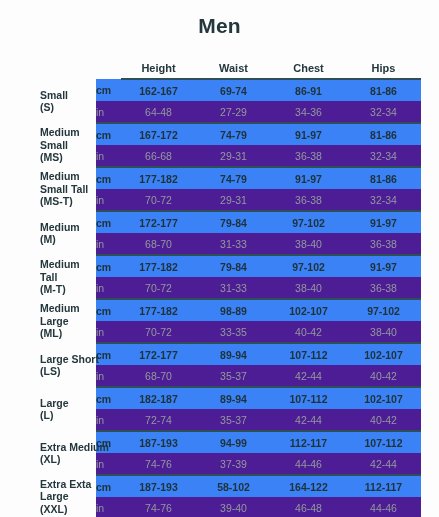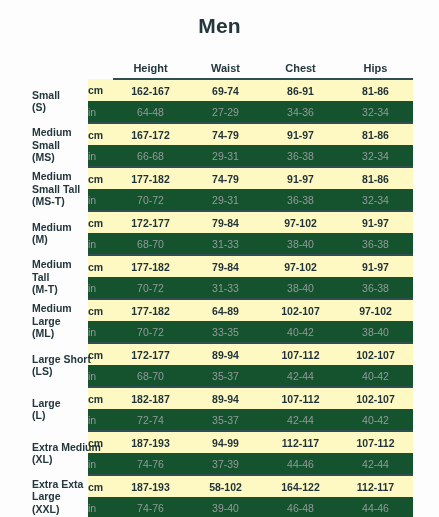--- a/index.html
+++ b/index.html
@@ -30,21 +30,21 @@
     letter-spacing: 0.2px;
     padding-top: 14px;
     padding-bottom: 2px;
     margin: 0;
   }
 
   table.size-table {
     border-collapse: collapse;
     table-layout: fixed;
     width: 381px;
-    margin-left: 32px;
+    margin-left: 40px;
     margin-top: 6px;
   }
 
   table.size-table col.col-label  { width: 56px; }
   table.size-table col.col-unit   { width: 25px; }
   table.size-table col.col-meas   { width: 75px; }
 
   
   thead th {
     padding: 0;
@@ -91,27 +91,27 @@
     padding-left: 8px;
     font-size: 10.5px;
   }
   td.value {
     text-align: center;
     font-size: 10.5px;
   }
 
   tr.cm-row td.unit,
   tr.cm-row td.value {
-    background: #fef9c3;
+    background: #3b82f6;
     font-weight: 700;
     color: #1f3238;
   }
   tr.in-row td.unit,
   tr.in-row td.value {
-    background: #14532d;
+    background: #4c1d95;
     font-weight: 400;
     color: #949a9c;
   }
 
   
   tbody tr.in-row.group-end td {
     border-bottom: 2px solid #2f4f57;
   }
   tbody tr.in-row.group-end.last-group td {
     border-bottom: none;
@@ -246,21 +246,21 @@
           <td class="value">36-38</td>
         </tr>
         <tr class="cm-row">
           <td class="size-label" rowspan="2">
             <span class="lbl-line">Medium</span>
             <span class="lbl-line">Large</span>
             <span class="lbl-line">(ML)</span>
           </td>
           <td class="unit">cm</td>
           <td class="value">177-182</td>
-          <td class="value">64-89</td>
+          <td class="value">98-89</td>
           <td class="value">102-107</td>
           <td class="value">97-102</td>
         </tr>
         <tr class="in-row group-end">
           <td class="unit">in</td>
           <td class="value">70-72</td>
           <td class="value">33-35</td>
           <td class="value">40-42</td>
           <td class="value">38-40</td>
         </tr>

